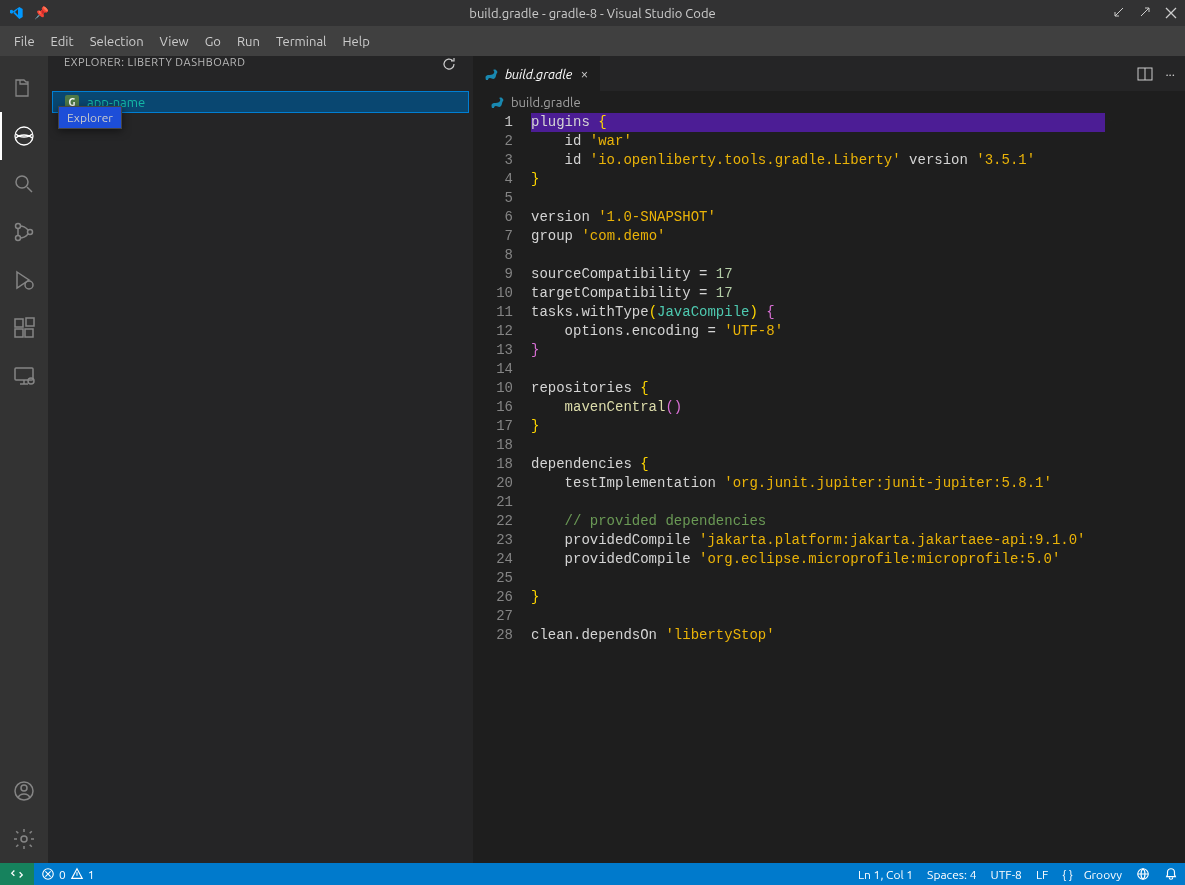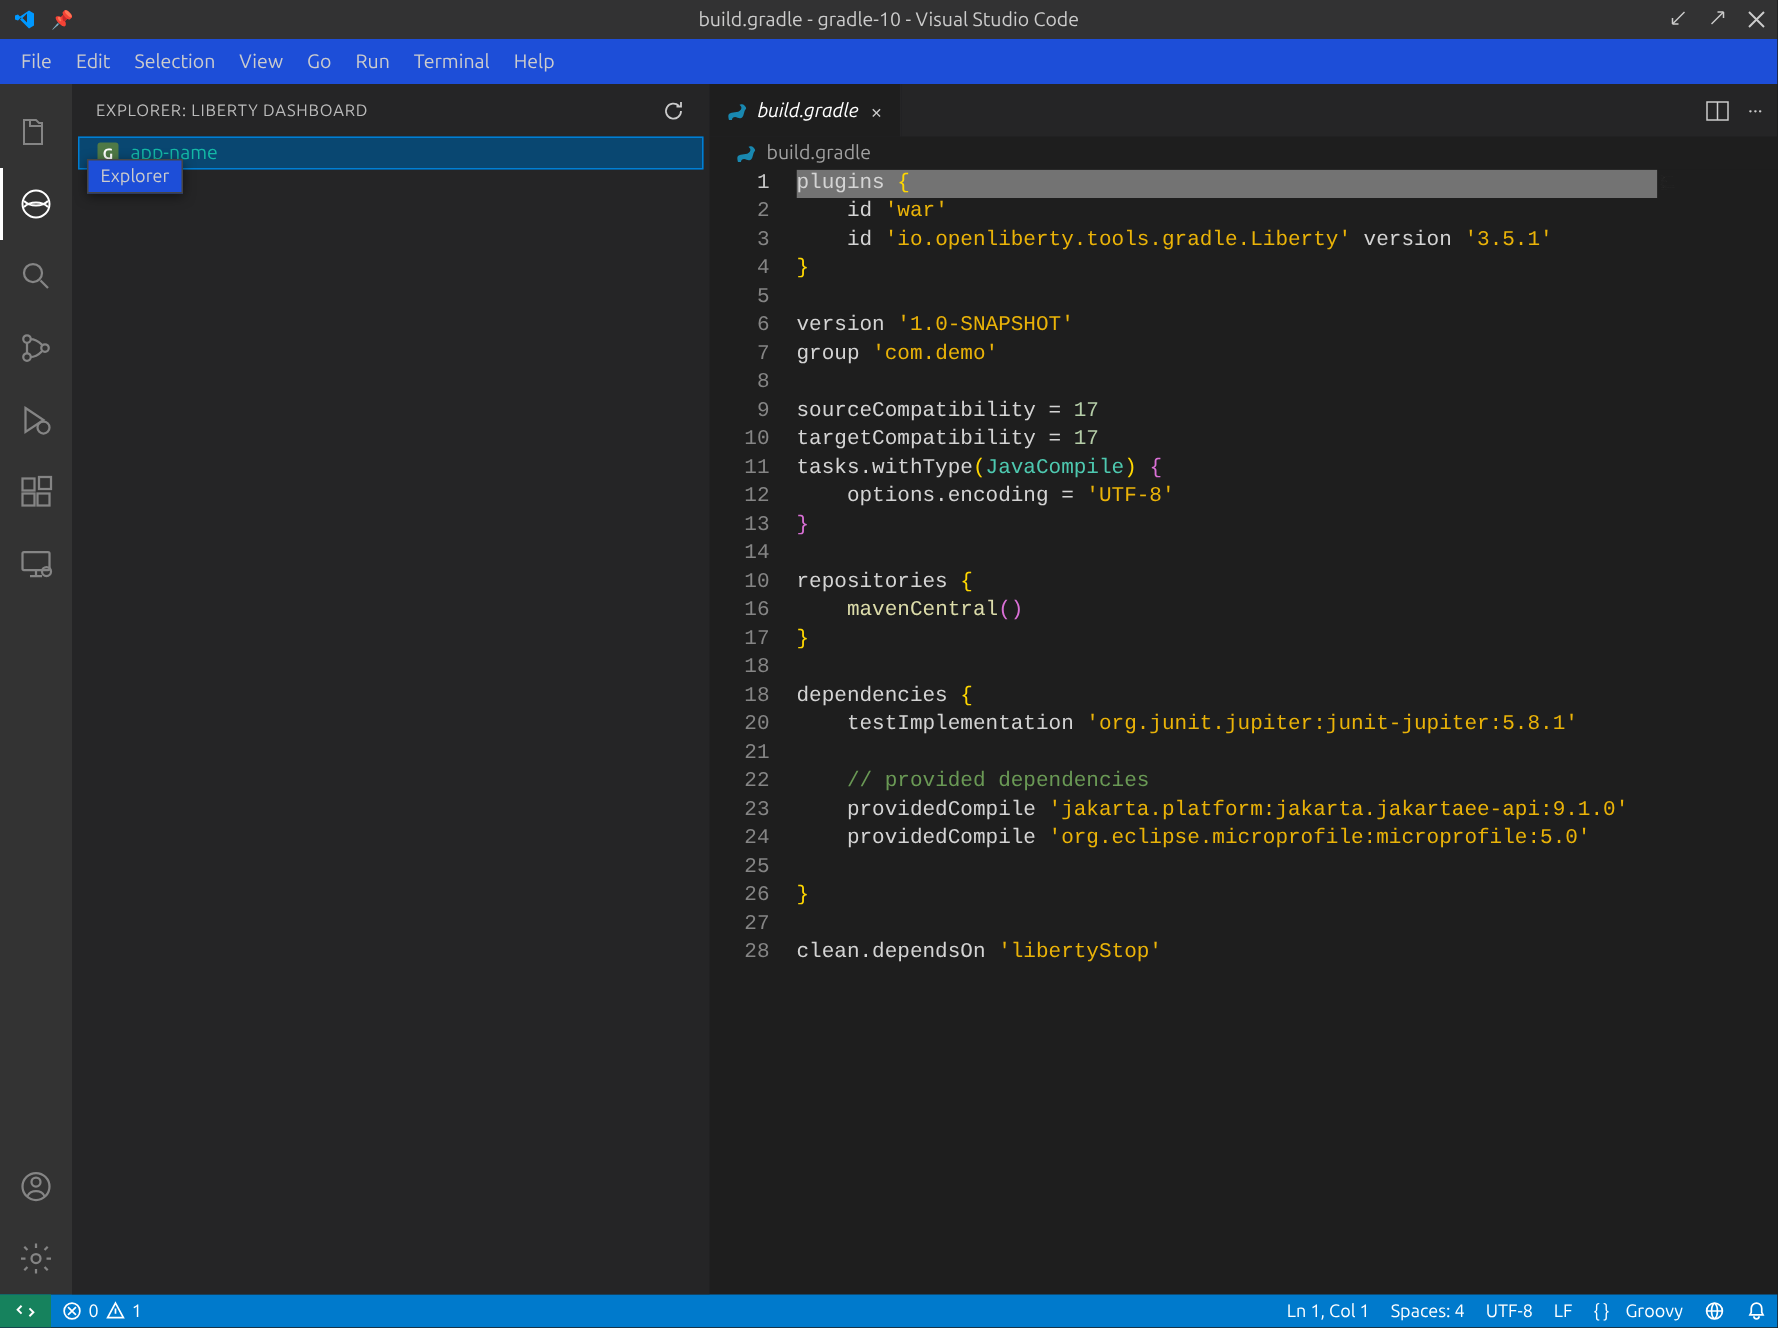--- a/index.html
+++ b/index.html
@@ -23,21 +23,21 @@
   position: relative;
 }
 .title-bar .vs-logo { width: 16px; height: 16px; margin-right: 6px; }
 .title-bar .pin { margin-left: 4px; color: #cccccc; font-size: 12px; }
 .title-bar .title { position: absolute; left: 50%; transform: translateX(-50%); color: #cccccc; font-size: 13px; }
 .title-bar .win-controls { margin-left: auto; display: flex; gap: 14px; color: #cccccc; }
 .title-bar .win-controls span { cursor: pointer; font-size: 14px; }
 
 .menu-bar {
   height: 30px;
-  background: #1d4ed8;
+  background: #404040;
   display: flex;
   align-items: center;
   padding: 0 6px;
 }
 .menu-bar .menu-item { padding: 4px 8px; cursor: pointer; color: #cccccc; }
 
 .main-area { flex: 1; display: flex; overflow: hidden; }
 
 .activity-bar {
   width: 48px;
@@ -74,21 +74,21 @@
 .sidebar {
   width: 425px;
   background: #252526;
   display: flex;
   flex-direction: column;
   position: relative;
 }
 .sidebar-header {
   height: 35px;
   display: flex;
-  align-items: center;
+  align-items: flex-start;
   padding: 0 16px;
   color: #bbbbbb;
   font-size: 11px;
   letter-spacing: 0.5px;
 }
 .sidebar-header .refresh { margin-left: auto; color: #cccccc; cursor: pointer; }
 .sidebar-item {
   height: 22px;
   display: flex;
   align-items: center;
@@ -181,21 +181,21 @@
 .code {
   flex: 1;
   font-family: Consolas, "Courier New", monospace;
   font-size: 14px;
   line-height: 19px;
   white-space: pre;
   color: #d4d4d4;
   overflow: hidden;
 }
 .code .line { height: 19px; }
-.code .line.cur { background: #737373; }
+.code .line.cur { background: #4c1d95; }
 .minimap {
   width: 80px;
   background: #1e1e1e;
   padding: 4px 2px;
   color: #555;
   font-size: 2px;
   line-height: 3px;
   overflow: hidden;
 }
 .minimap-content {
@@ -240,21 +240,21 @@
 svg { display: block; }
 </style>
 </head>
 <body>
 
 <div class="title-bar">
   <svg class="vs-logo" viewBox="0 0 24 24">
       <path fill="#0098ff" d="M17 3l5 3v12l-5 3-9-9 2-2 5 5V6l-5 5-2-2 9-6zM3 8l3-1 3 3-3 3-3-1V8z"></path>
     </svg>
   <span class="pin">📌</span>
-  <span class="title">build.gradle - gradle-10 - Visual Studio Code</span>
+  <span class="title">build.gradle - gradle-8 - Visual Studio Code</span>
   <div class="win-controls">
     <span>
         <svg width="12" height="12" viewBox="0 0 12 12">
           <path d="M2 9l8-8" stroke="#ccc" stroke-width="1" fill="none"></path>
           <path d="M2 9l4 0 M2 9l0-4" stroke="#ccc" stroke-width="1" fill="none"></path>
         </svg>
       </span>
     <span>
         <svg width="12" height="12" viewBox="0 0 12 12">
           <path d="M2 9l8-8" stroke="#ccc" stroke-width="1" fill="none"></path>

